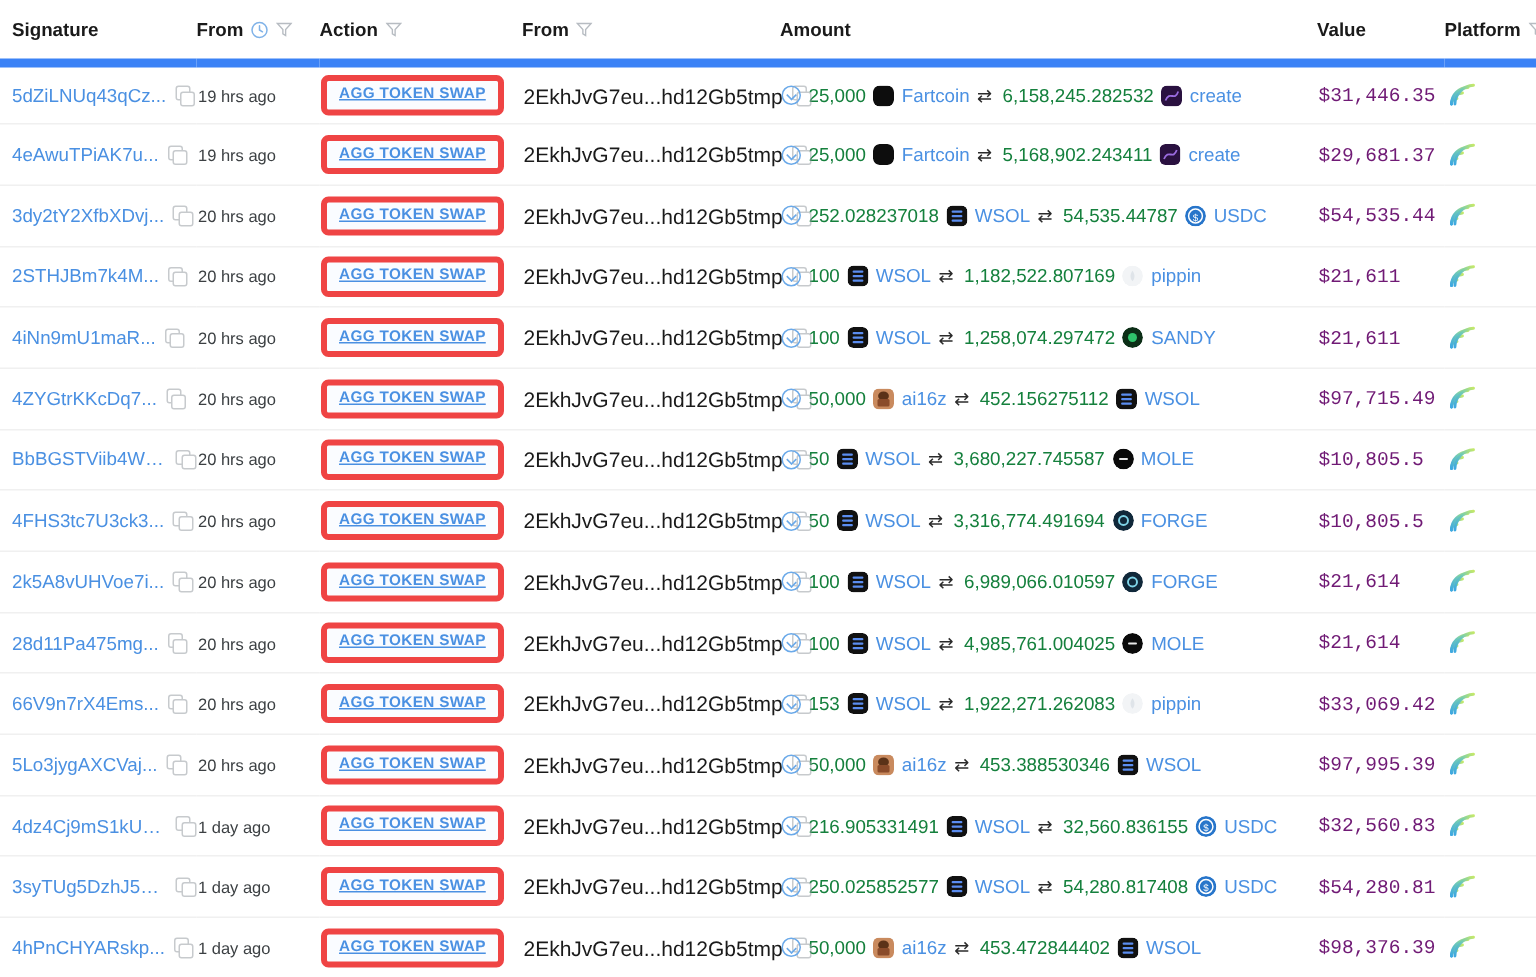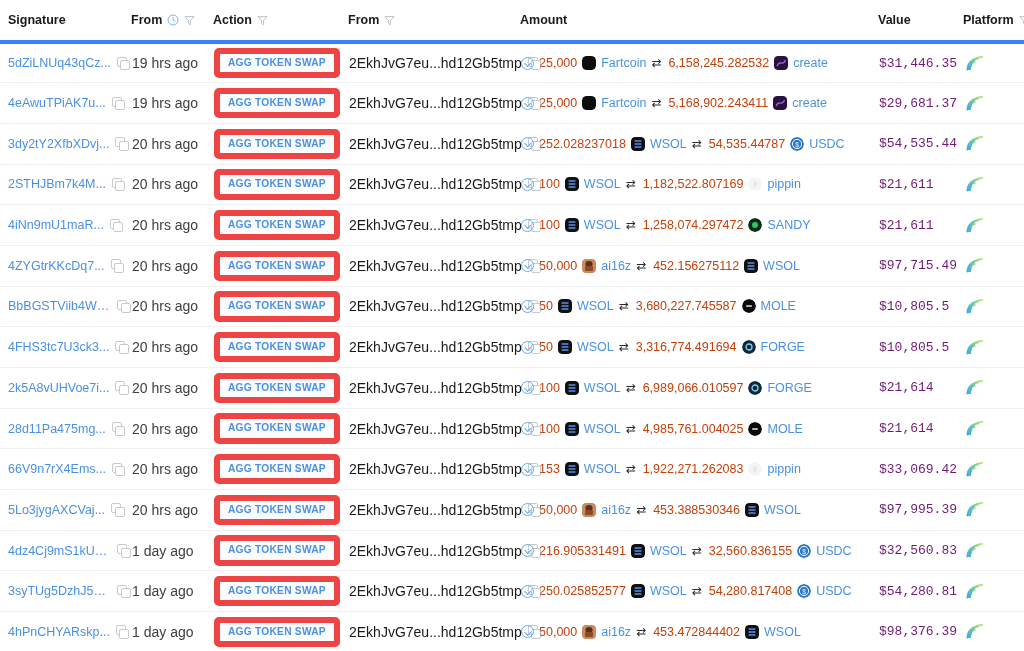--- a/index.html
+++ b/index.html
@@ -18,21 +18,21 @@
   }
   .tx-table thead th {
     height: 42px;
     padding: 0 0 0 0;
     text-align: left;
     font-weight: 700;
     font-size: 12.5px;
     color: #1a1a1a;
     vertical-align: middle;
     background: #fff;
-    border-bottom: 4px solid #3b82f6;
+    border-bottom: 6px solid #3b82f6;
     white-space: nowrap;
   }
   .th-inner { display: flex; align-items: center; gap: 5px; }
 
   .col-sig      { width: 131px; padding-left: 8px !important; }
   .col-time     { width: 82px; }
   .col-action   { width: 135px; }
   .col-from     { width: 172px; }
   .col-amount   { width: 358px; }
   .col-value    { width: 85px; margin-left: 29px; }
@@ -74,34 +74,35 @@
   }
   .copy-ico::before, .copy-ico::after {
     content: "";
     position: absolute;
     border: 1.2px solid #9aa0a6;
     border-radius: 2px;
   }
   .copy-ico::before { left: 0; top: 0; width: 8px; height: 8px; }
   .copy-ico::after  { left: 3.5px; top: 3.5px; width: 8px; height: 8px; background: #fff; }
 
-  .time-text { color: #3c4043; font-size: 14px; }
+  .time-text { color: #3c4043; font-size: 11px; }
 
   .badge {
     display: inline-block;
-    border: 6px solid #ef4444;
+    border: 4px solid #ef4444;
     background: #fafcff;
     color: #4a90e2;
     border-radius: 5px;
     padding: 4px 8px 4px 8px;
     font-size: 10.2px;
     font-weight: 700;
     letter-spacing: .25px;
     line-height: 1;
     cursor: pointer;
+    text-decoration: underline;
   }
 
   .from-cell { display: flex; align-items: center; gap: 6px; }
   .from-text { font-size: 14px; color: #1a1a1a; }
 
   .amount-cell { display: flex; align-items: center; gap: 5px; font-size: 12.5px; }
 
   .chev-circle {
     width: 13px; height: 13px; flex: 0 0 13px;
     border-radius: 50%;
@@ -112,21 +113,21 @@
   .chev-circle::after {
     content: "";
     position: absolute;
     left: 3px; top: 3.2px;
     width: 4.4px; height: 4.4px;
     border-right: 1.3px solid #6aa9e9;
     border-bottom: 1.3px solid #6aa9e9;
     transform: rotate(45deg);
   }
 
-  .num { color: #c2410c; }
+  .num { color: #15803d; }
 
   .tok {
     width: 14px; height: 14px; flex: 0 0 14px;
     border-radius: 4px;
     display: inline-block;
     position: relative;
     overflow: hidden;
   }
   .tok-round { border-radius: 50%; }
 

